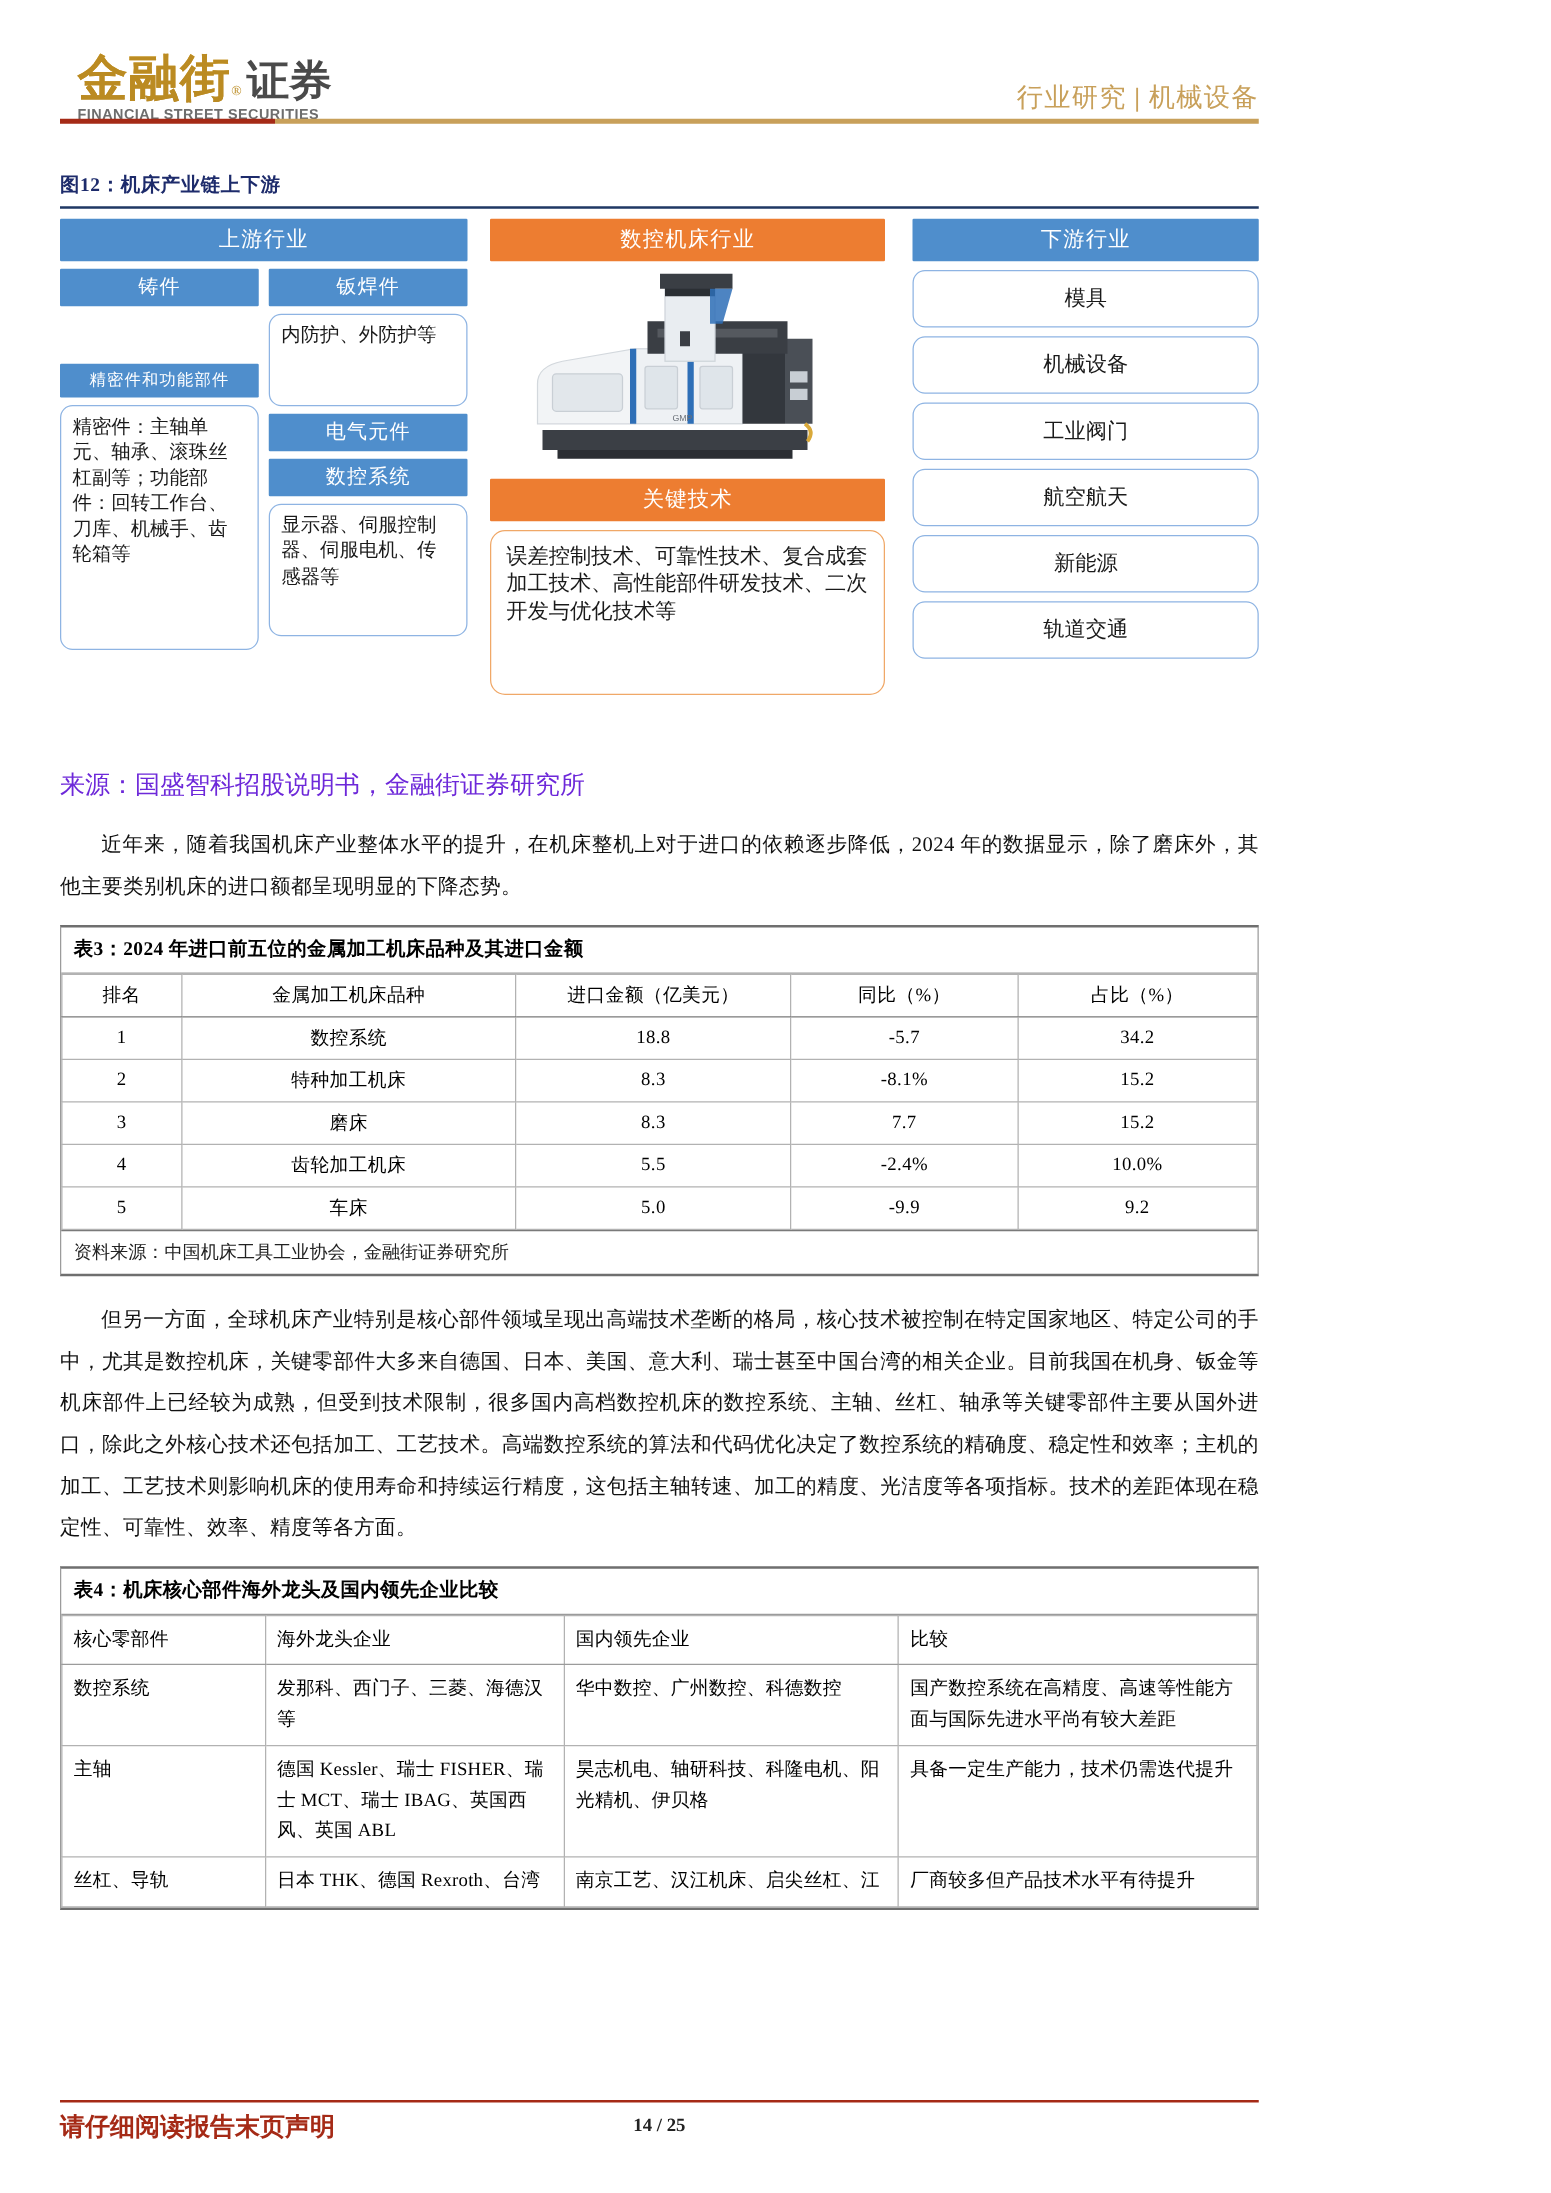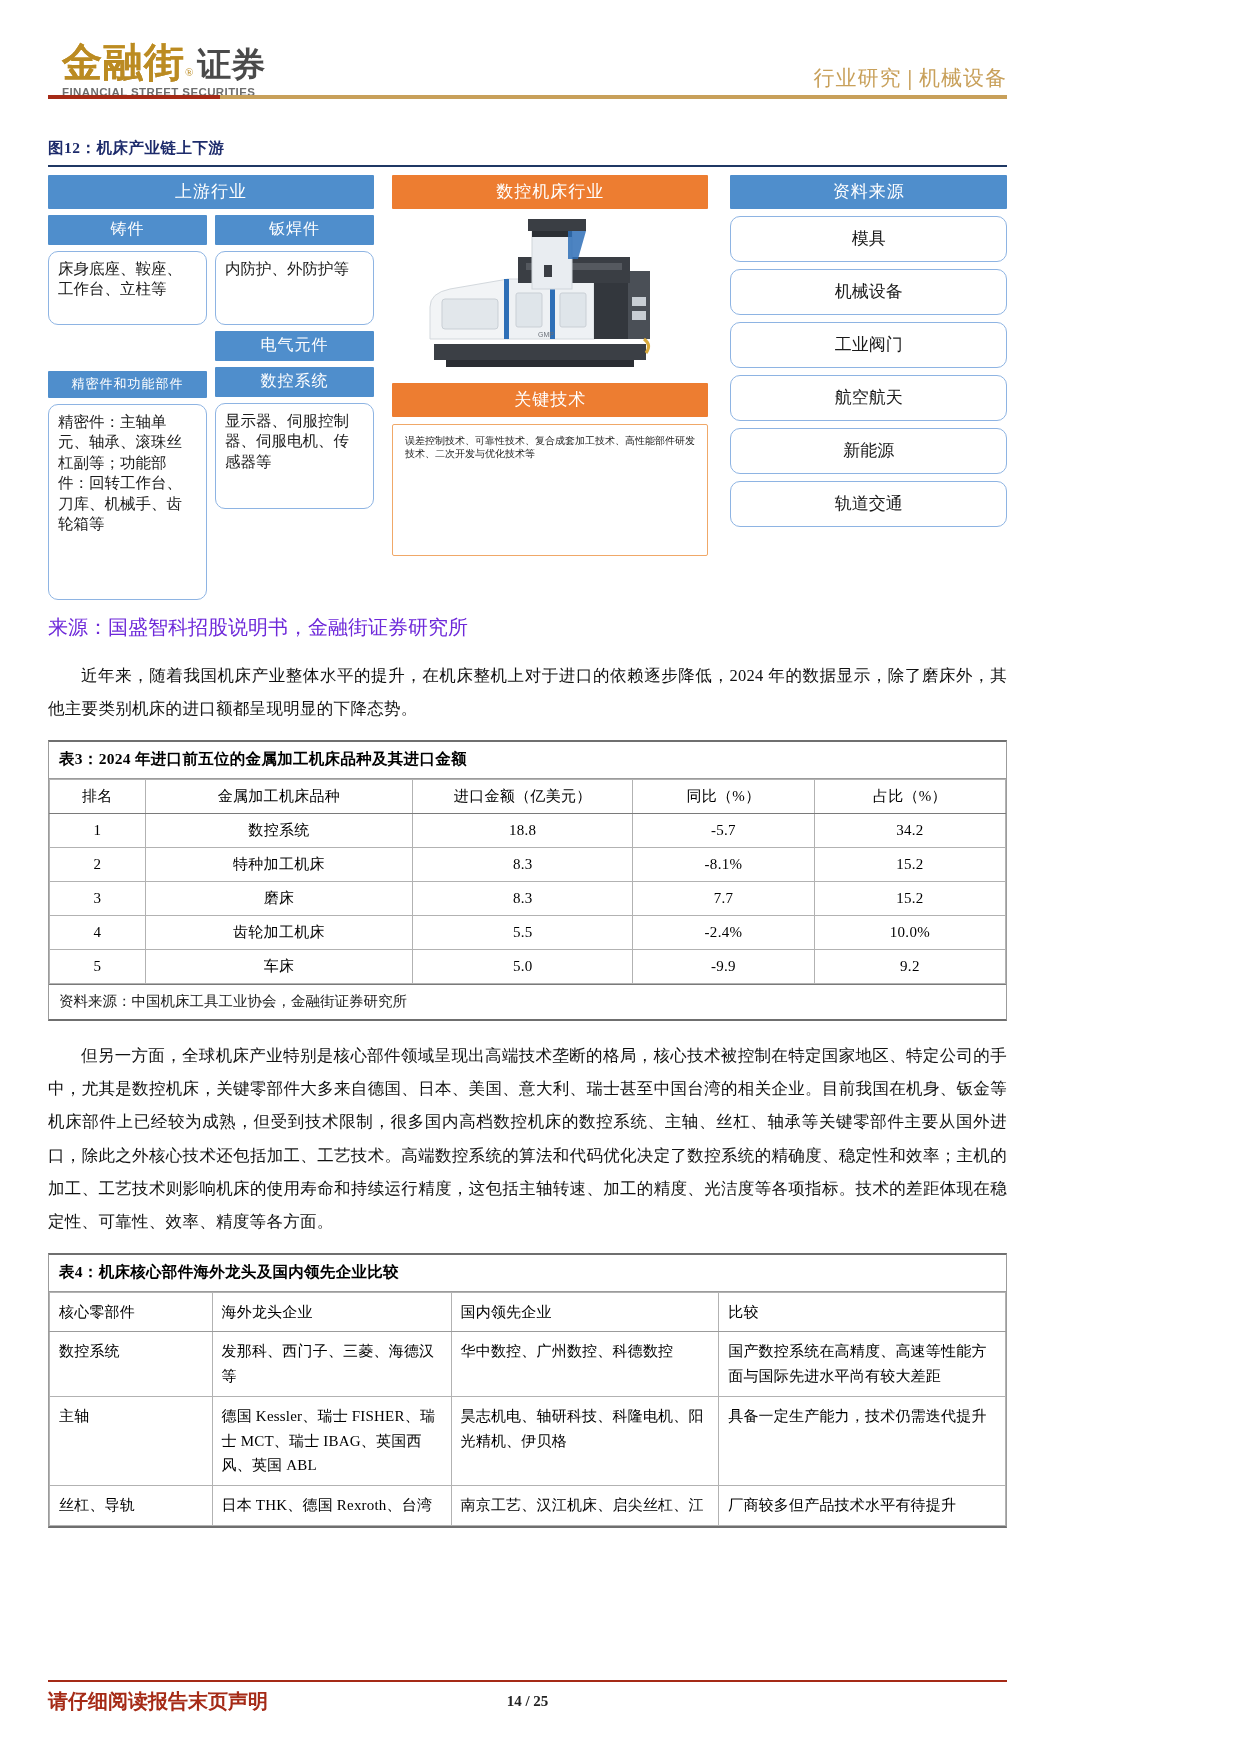--- a/index.html
+++ b/index.html
@@ -182,25 +182,25 @@
   .machine-wrap {
     position: relative;
     height: 172px;
     margin-top: 2px;
     overflow: hidden;
   }
   .machine-svg { display:block; margin: 0 auto; }
 
   .tech-box {
     border: 1px solid #f0a868;
-    border-radius: 2px;
+    border-radius: 12px;
     padding: 9px 12px;
     margin-top: 7px;
     font-family: "Liberation Sans", sans-serif;
-    font-size: 10px;
+    font-size: 17px;
     line-height: 1.30;
     color: #1a1a1a;
     min-height: 132px;
     box-sizing: border-box;
   }
 
   .down-list { display: flex; flex-direction: column; gap: 7px; margin-top: 7px;}
   .down-item {
     border: 1px solid #8eb4e3;
     border-radius: 10px;
@@ -354,21 +354,20 @@
   <div class="fig-title">图12：机床产业链上下游</div>
   <div class="fig-rule"></div>
 
   <div class="diagram">
 
     <div class="col-up">
       <div class="bar-head">上游行业</div>
       <div class="subcols">
         <div class="subcol">
           <div class="bar-head sm">铸件</div>
-          <div class="rbox tall-a">床身底座、鞍座、工作台、立柱等</div>
           <div class="bar-head tiny">精密件和功能部件</div>
           <div class="rbox big-left">精密件：主轴单元、轴承、滚珠丝杠副等；功能部件：回转工作台、刀库、机械手、齿轮箱等</div>
         </div>
         <div class="subcol">
           <div class="bar-head sm">钣焊件</div>
           <div class="rbox tall-b">内防护、外防护等</div>
           <div class="bar-head sm">电气元件</div>
           <div class="bar-head sm">数控系统</div>
           <div class="rbox mid-nc">显示器、伺服控制器、伺服电机、传感器等</div>
         </div>
@@ -414,21 +413,21 @@
 
           <text x="138" y="126" font-family="Liberation Sans, sans-serif" font-size="7" fill="#6a7078">GMP</text>
         </svg>
       </div>
 
       <div class="bar-head orange">关键技术</div>
       <div class="tech-box">误差控制技术、可靠性技术、复合成套加工技术、高性能部件研发技术、二次开发与优化技术等</div>
     </div>
 
     <div class="col-down">
-      <div class="bar-head">资料来源</div>
+      <div class="bar-head">下游行业</div>
       <div class="down-list">
         <div class="down-item">模具</div>
         <div class="down-item">机械设备</div>
         <div class="down-item">工业阀门</div>
         <div class="down-item">航空航天</div>
         <div class="down-item">新能源</div>
         <div class="down-item">轨道交通</div>
       </div>
     </div>
   </div>

